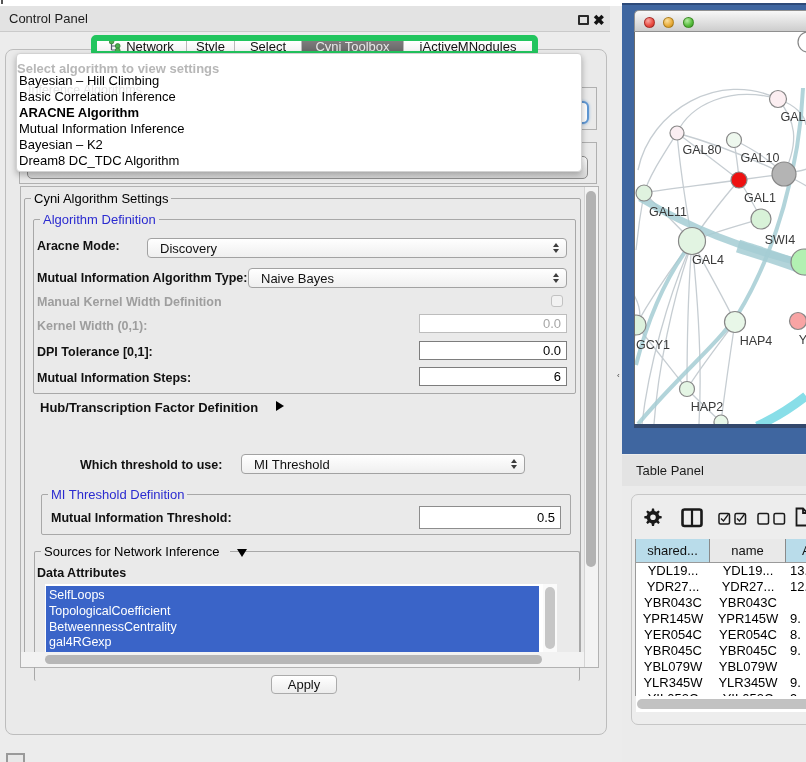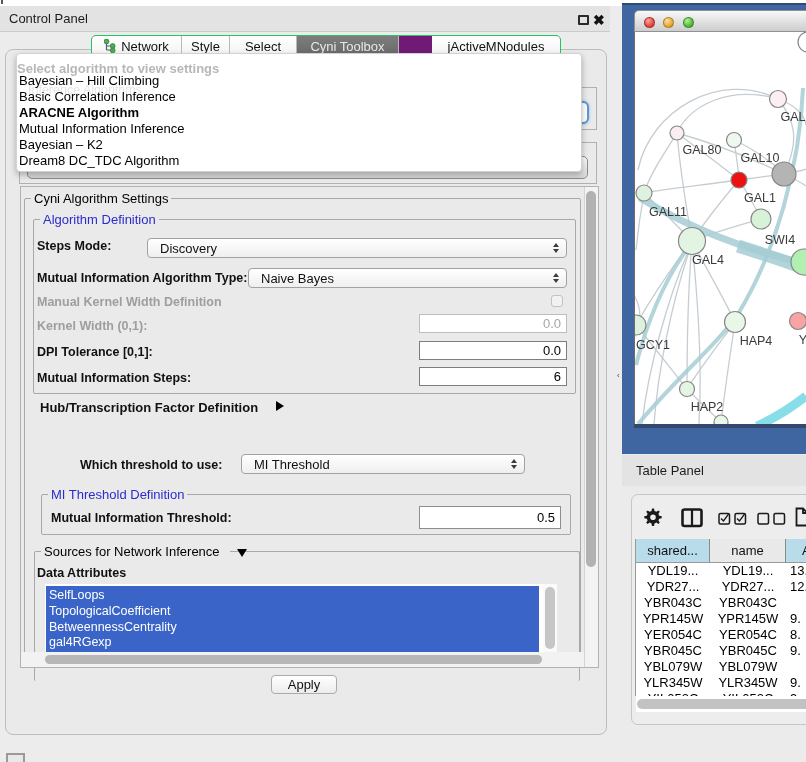--- a/index.html
+++ b/index.html
@@ -6,23 +6,23 @@
 body { font-family:"Liberation Sans", sans-serif; }
 #page { position:relative; width:806px; height:762px; background:#ececec; overflow:hidden; }
 .abs { position:absolute; }
 #topstrip { left:0; top:0; width:806px; height:6px; background:#ffffff; }
 #titlebar { left:0; top:6px; width:610px; height:26px; background:#e3e3e3; border-bottom:1px solid #cacaca; }
 #titlebar .t { position:absolute; left:9px; top:5px; font-size:13px; color:#1c1c1c; }
 #floatico { left:578px; top:15px; width:11px; height:10px; border:2px solid #2a2a2a; border-radius:1px; }
 #closeico { left:593px; top:12px; font-size:14px; font-weight:bold; color:#111; }
 #outerpanel { left:5px; top:49px; width:602px; height:686px; background:#eaeaea; border:1px solid #bdbdbd; border-radius:8px; }
 
-#toptabs { left:91px; top:35px; height:22px; display:flex; border:1px solid #22c55e; border-radius:5px; overflow:hidden; background:#701a75; font-size:13px; color:#111; }
+#toptabs { left:91px; top:35px; height:22px; display:flex; border:6px solid #22c55e; border-radius:5px; overflow:hidden; background:#a3a3a3; font-size:13px; color:#111; }
 #toptabs .seg { display:flex; align-items:center; justify-content:center; border-right:1px solid #b9b9b9; background:linear-gradient(#ffffff,#f3f3f3); white-space:nowrap; }
-#toptabs .seg:last-child { border-right:none;margin-left:33px; }
+#toptabs .seg:last-child { border-right:none; }
 #toptabs .sel { background:linear-gradient(#7d7d7d,#696969); color:#e8e8e8; }
 
 .bbox { border:1px solid #b0b0b0; background:#eaeaea; }
 #combofocus { left:27px; top:101px; width:562px; height:23px; border:2px solid #5f97d3; border-radius:6px; background:#fff; box-shadow:0 0 3px #7fb0e0; }
 #combo2back { left:27px; top:156px; width:561px; height:23px; border:1px solid #8d8d8d; border-radius:5px; background:linear-gradient(#fdfdfd,#d6d6d6); }
 
 #settings { left:20px; top:186px; width:579px; height:482px; border:1px solid #b2b2b2; background:#eaeaea; overflow:hidden; }
 #vtrack { left:584px; top:187px; width:14px; height:480px; background:#f3f3f3; border-left:1px solid #d4d4d4; }
 #vthumb { left:586px; top:191px; width:10px; height:376px; background:#b2b2b2; border-radius:5px; }
 
@@ -94,21 +94,21 @@
 
   <div class="abs" id="settings">
     <div class="group" style="left:3px; top:11px; width:557px; height:480px;">
       <span class="lbl" style="color:#000;">Cyni Algorithm Settings</span>
     </div>
   </div>
 
   <div class="group" style="left:33px; top:219px; width:543px; height:175px;">
       <span class="lbl blab" style="background:#eaeaea;">Algorithm Definition</span>
     </div>
-  <span class="rowlbl" style="left:37px; top:239px;">Steps Mode:</span>
+  <span class="rowlbl" style="left:37px; top:239px;">Aracne Mode:</span>
   <div class="combo" style="left:147px; top:238px; width:420px; height:20px;">
       <span class="tx">Discovery</span>
       <span class="arr">
         <span class="up"></span>
         <span class="dn"></span>
       </span>
     </div>
   <span class="rowlbl" style="left:37px; top:271px;">Mutual Information Algorithm Type:</span>
   <div class="combo" style="left:248px; top:268px; width:319px; height:20px;">
       <span class="tx">Naive Bayes</span>

